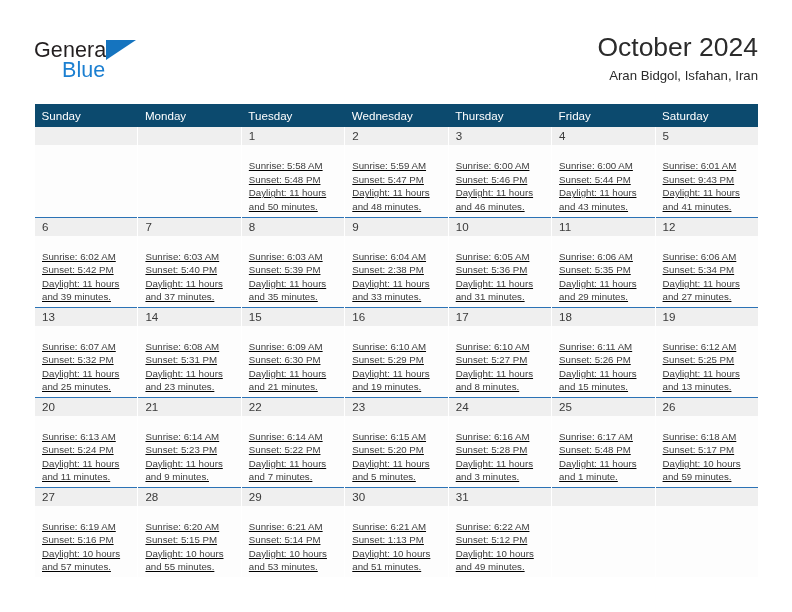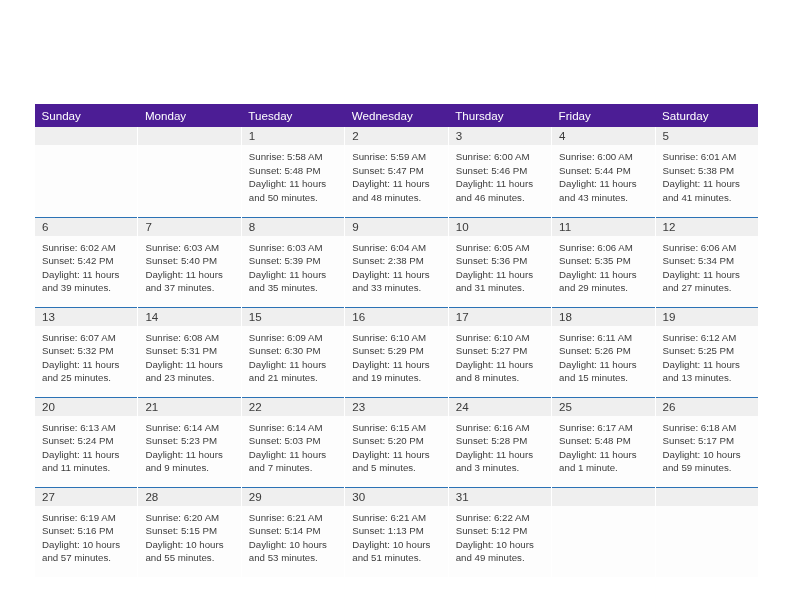--- a/index.html
+++ b/index.html
@@ -85,21 +85,21 @@
     width: 724px;
   }
   table.cal {
     width: 724px;
     border-collapse: collapse;
     table-layout: fixed;
   }
   table.cal col { width: 103.43px; }
 
   thead th {
-    background: #4c1d95;
+    background: #0c4a6e;
     color: #ffffff;
     font-size: 11.6px;
     font-weight: normal;
     text-align: left;
     padding: 5px 0 5px 7px;
     height: 21px;
     vertical-align: middle;
     border: none;
   }
 
@@ -117,39 +117,49 @@
     display: block;
     background: #efefef;
     font-size: 11.6px;
     color: #3a3a3a;
     padding: 3px 0 4px 7px;
     height: 18px;
     line-height: 12px;
   }
   td.empty .daynum { color: transparent; }
   .lines {
-    padding: 5px 5px 0 7px;
+    padding: 14px 5px 0 7px;
+    text-decoration: underline;
   }
   .lines span {
     display: block;
     font-size: 9.7px;
     color: #3d3d3d;
     line-height: 13.6px;
     white-space: nowrap;
   }
   td.empty .lines span { visibility: hidden; }
 </style>
 </head>
 <body>
 
 <div class="page">
 
   <div class="topbar">
 
-
+    <div class="logo">
+      <span class="logo-general">General</span>
+      <span class="logo-tri"></span>
+      <span class="logo-blue">Blue</span>
+    </div>
+
+    <div class="title-wrap">
+      <div class="cal-title">October 2024</div>
+      <div class="cal-subtitle">Aran Bidgol, Isfahan, Iran</div>
+    </div>
 
   </div>
 
   <div class="calendar">
     <table class="cal">
       <colgroup>
         <col>
           <col>
           <col>
           <col>
@@ -221,21 +231,21 @@
                 <span>Sunrise: 6:00 AM</span>
                 <span>Sunset: 5:44 PM</span>
                 <span>Daylight: 11 hours</span>
                 <span>and 43 minutes.</span>
               </div>
             </td>
             <td>
               <span class="daynum">5</span>
               <div class="lines">
                 <span>Sunrise: 6:01 AM</span>
-                <span>Sunset: 5:38 PM</span>
+                <span>Sunset: 9:43 PM</span>
                 <span>Daylight: 11 hours</span>
                 <span>and 41 minutes.</span>
               </div>
             </td>
           </tr>
           <tr class="week">
             <td>
               <span class="daynum">6</span>
               <div class="lines">
                 <span>Sunrise: 6:02 AM</span>
@@ -380,21 +390,21 @@
                 <span>Sunrise: 6:14 AM</span>
                 <span>Sunset: 5:23 PM</span>
                 <span>Daylight: 11 hours</span>
                 <span>and 9 minutes.</span>
               </div>
             </td>
             <td>
               <span class="daynum">22</span>
               <div class="lines">
                 <span>Sunrise: 6:14 AM</span>
-                <span>Sunset: 5:03 PM</span>
+                <span>Sunset: 5:22 PM</span>
                 <span>Daylight: 11 hours</span>
                 <span>and 7 minutes.</span>
               </div>
             </td>
             <td>
               <span class="daynum">23</span>
               <div class="lines">
                 <span>Sunrise: 6:15 AM</span>
                 <span>Sunset: 5:20 PM</span>
                 <span>Daylight: 11 hours</span>

